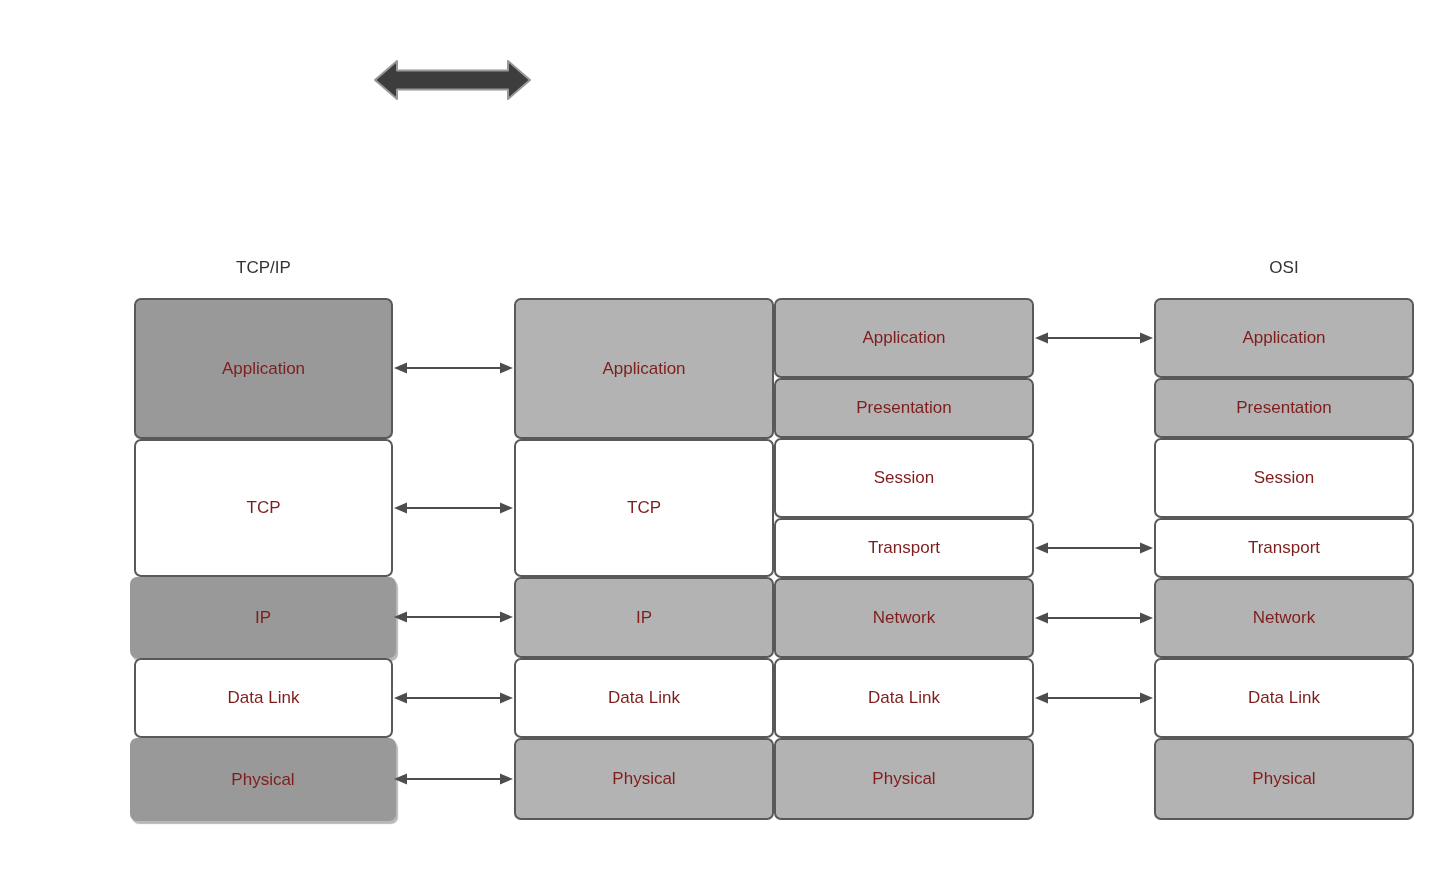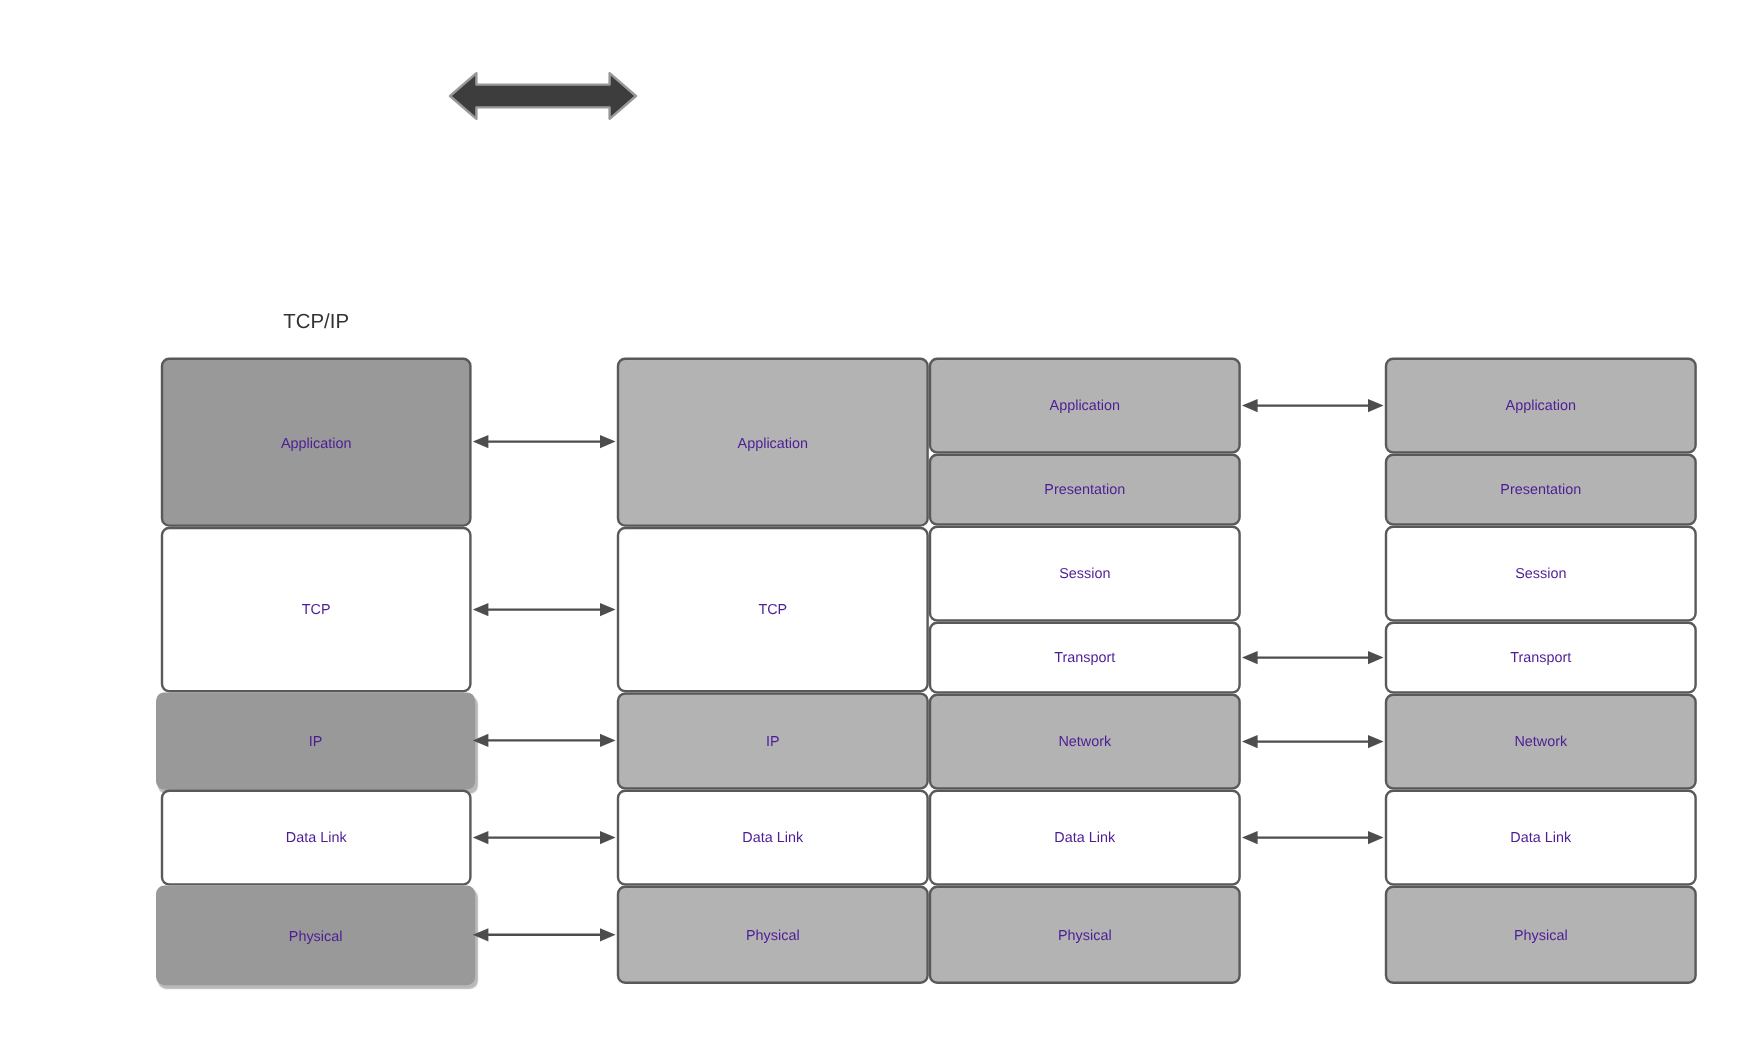--- a/index.html
+++ b/index.html
@@ -2,21 +2,21 @@
 <html><head>
 <meta charset="utf-8">
 <style>
   html,body{margin:0;padding:0;background:#ffffff;}
   body{width:1452px;height:880px;overflow:hidden;
        font-family:"Liberation Sans",sans-serif;color:#333333;}
   .canvas{position:relative;width:1452px;height:880px;background:#ffffff;margin-left:48px;}
   .stack-title{position:absolute;height:24px;display:flex;align-items:center;
        justify-content:center;font-size:17px;color:#333333;}
   .box{position:absolute;box-sizing:border-box;display:flex;align-items:center;
-       justify-content:center;font-size:12px;color:#4c1d95;border-radius:7px;
+       justify-content:center;font-size:17px;color:#7f1d1d;border-radius:7px;
        text-align:center;}
   .bordered{border:2px solid #595959;}
   .noborder{box-shadow:2px 3px 1px rgba(0,0,0,0.28);}
   .fill-dark{background:#999999;}
   .fill-light{background:#b3b3b3;}
   .fill-white{background:#ffffff;text-align:center;}
   .overlay{position:absolute;left:0;top:0;width:1452px;height:880px;
        pointer-events:none;}
   .arrow-line{stroke:#4d4d4d;stroke-width:2;}
   .arrow-head{fill:#4d4d4d;stroke:none;}
@@ -24,20 +24,21 @@
 </head>
 <body>
 
 <div class="canvas">
 
   <svg class="overlay">
     <polygon points="327,80 349,61 349,70.5 460,70.5 460,61 482,80 460,99 460,89.5 349,89.5 349,99" fill="#3d3d3d" stroke="#999999" stroke-width="2" stroke-linejoin="round"></polygon>
   </svg>
 
   <div class="stack-title" style="left:86px;top:256px;width:259px;">TCP/IP</div>
+  <div class="stack-title" style="left:1106px;top:256px;width:260px;">OSI</div>
 
   <div class="box bordered fill-dark" style="left:86px;top:298px;width:259px;height:141px;">
     <span>Application</span>
     </div>
   <div class="box bordered fill-white" style="left:86px;top:439px;width:259px;height:138px;">
     <span>TCP</span>
     </div>
   <div class="box noborder fill-dark" style="left:82px;top:577px;width:266px;height:81px;">
     <span>IP</span>
     </div>

